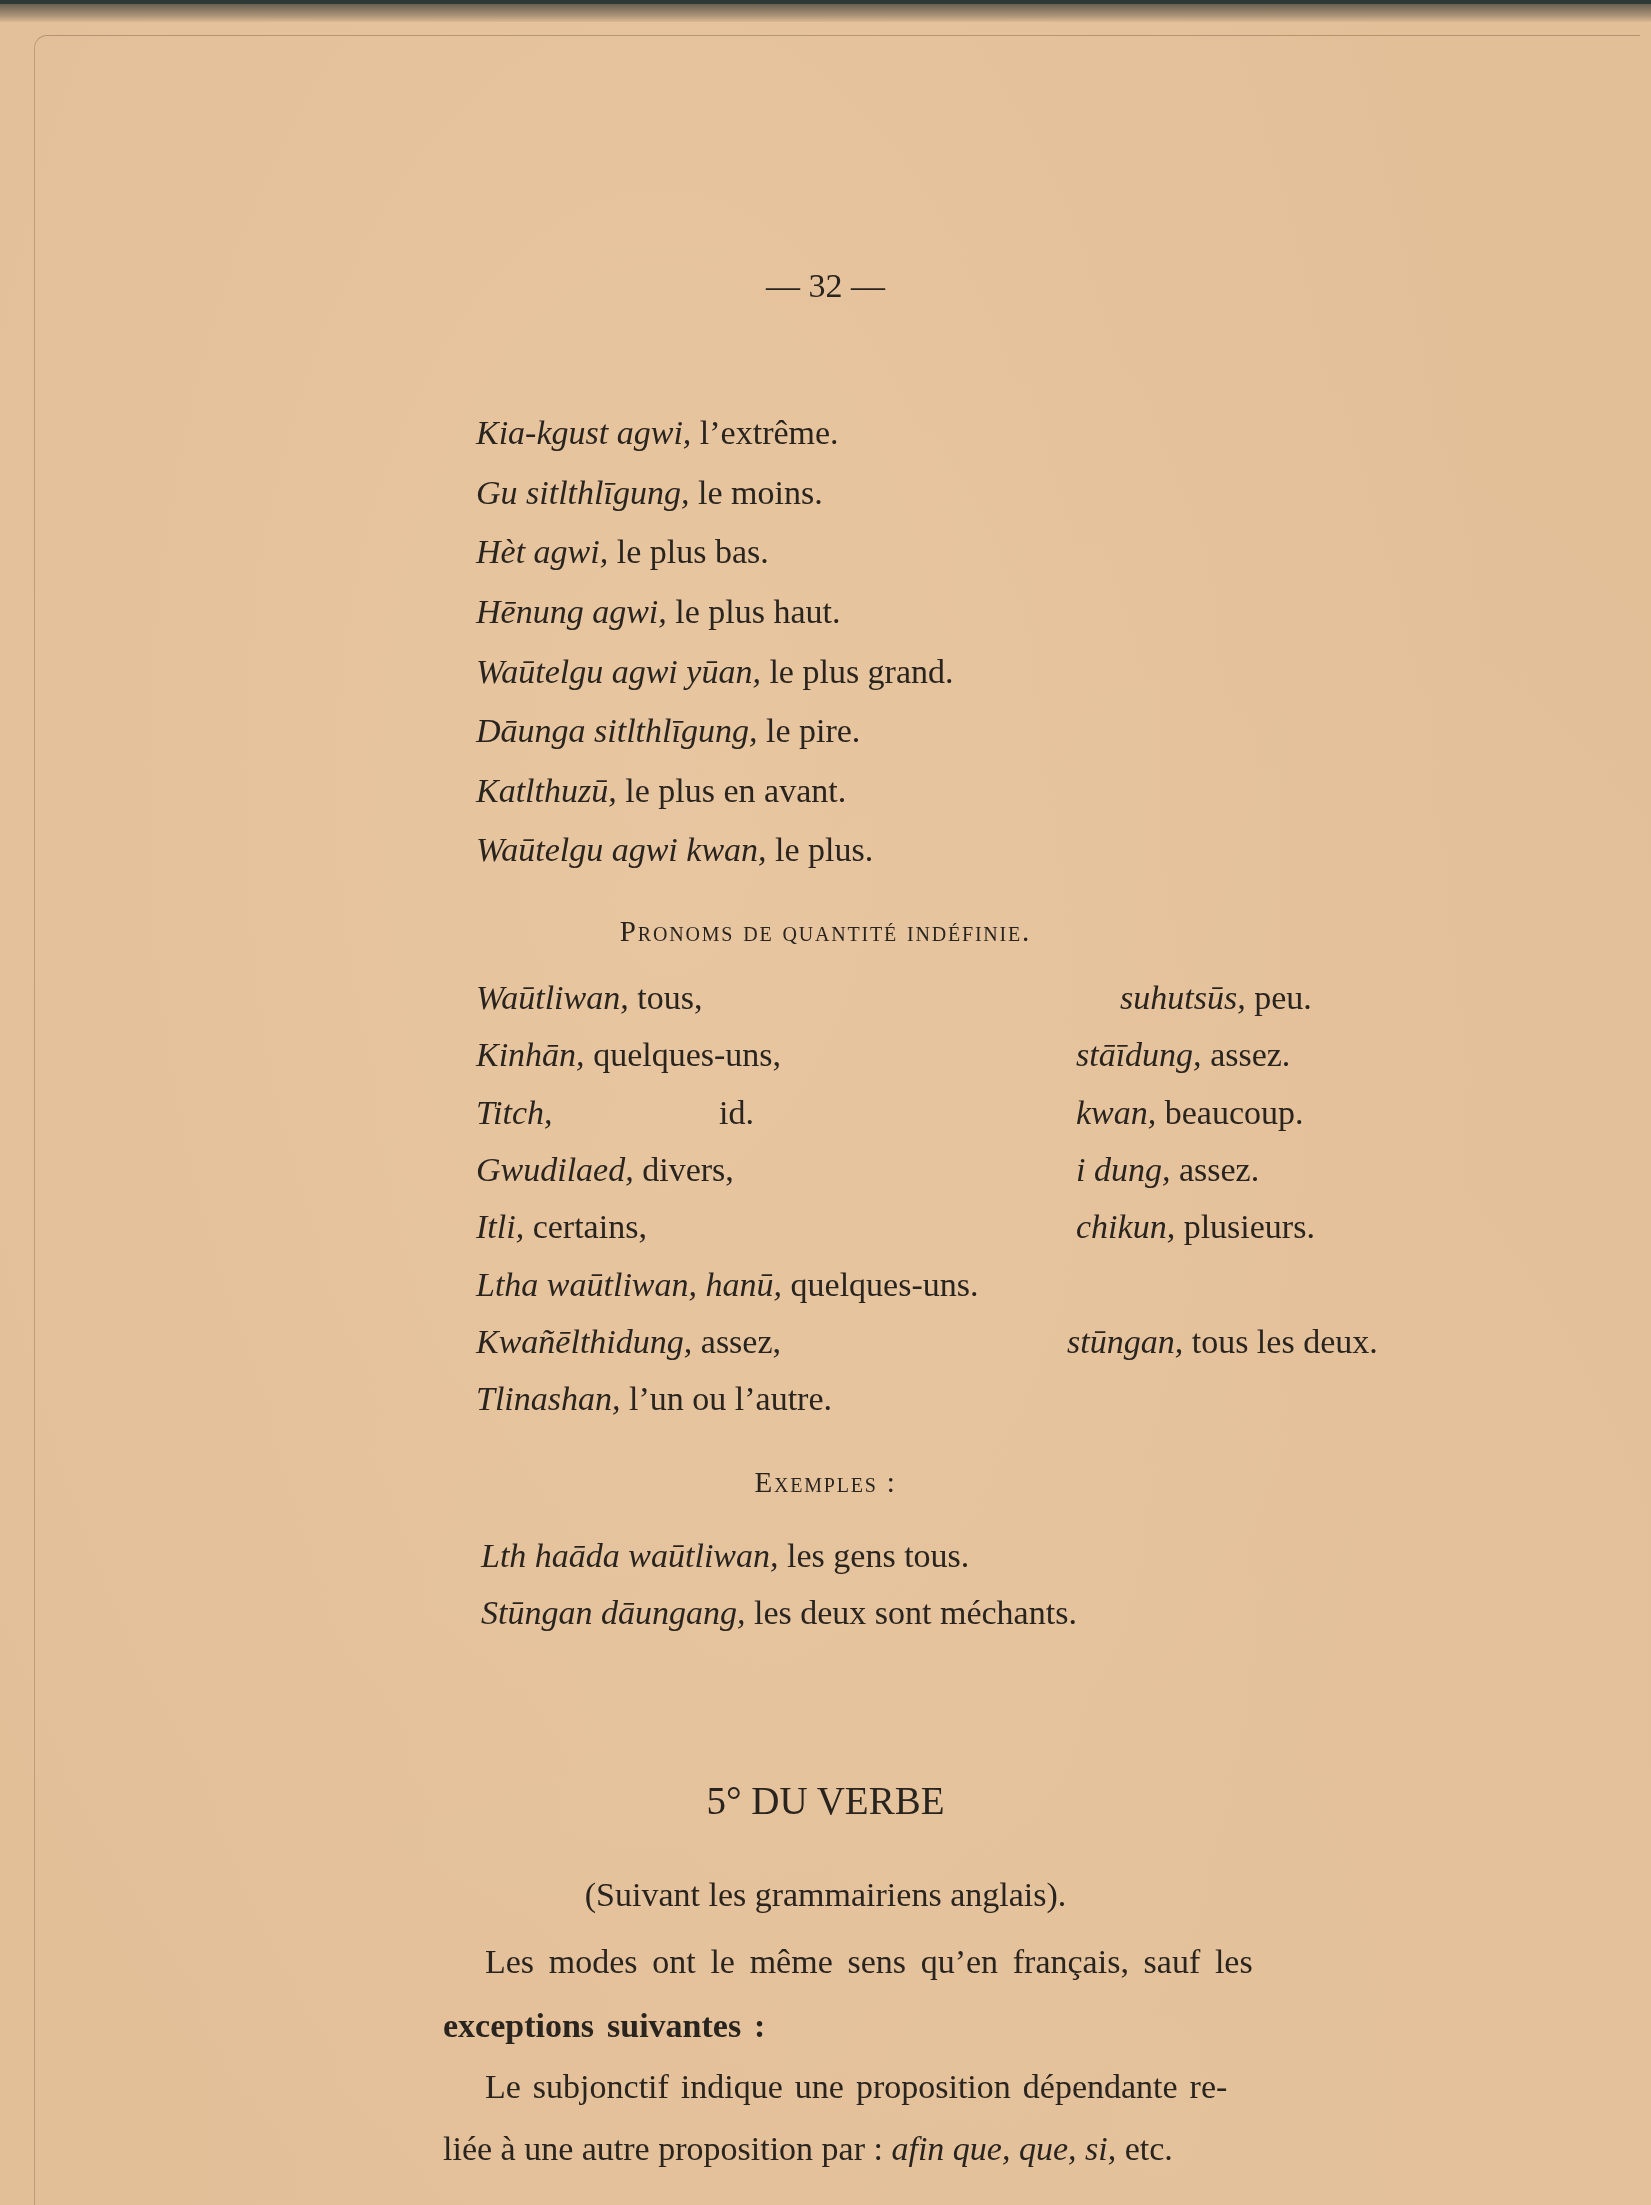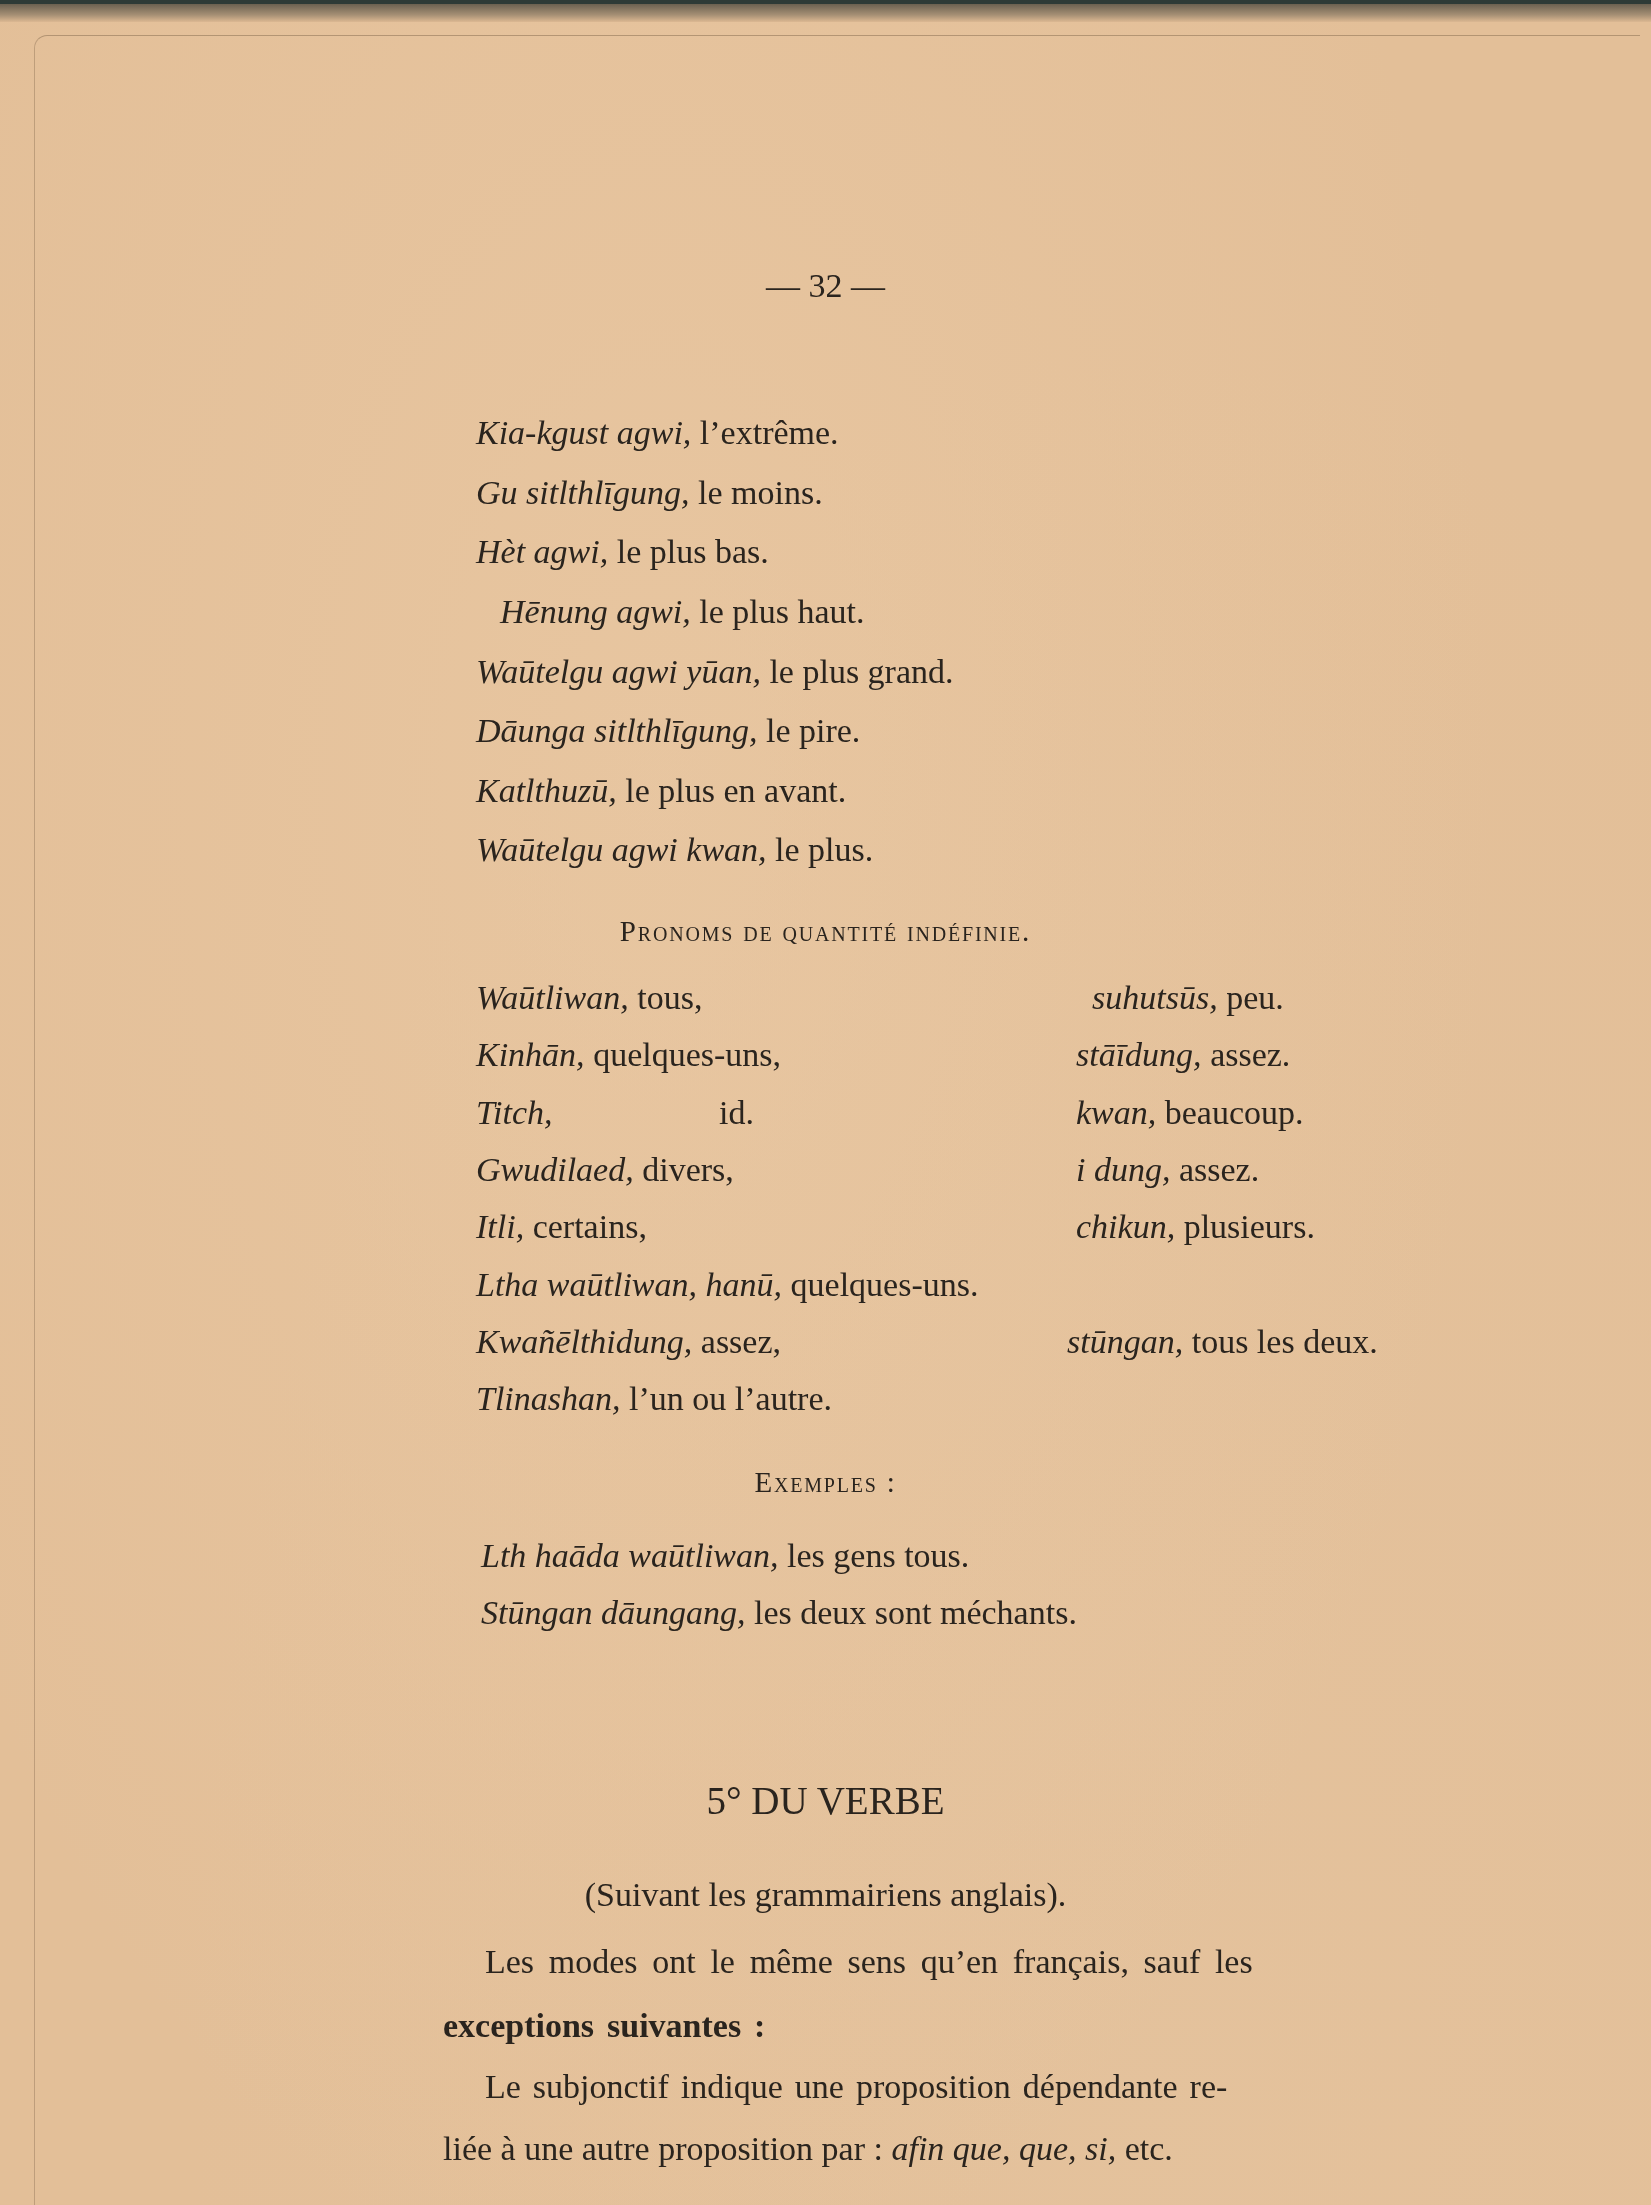--- a/index.html
+++ b/index.html
@@ -39,30 +39,30 @@
 
 <div class="page">
   <div class="top-edge"></div>
   <div class="inner-edge"></div>
 
   <div class="line center" style="top:265px;font-size:34px;">— 32 —</div>
 
   <div class="line" style="left:476px;top:412px;"><span class="it">Kia-kgust agwi,</span><span> l’extrême.</span></div>
   <div class="line" style="left:476px;top:472px;"><span class="it">Gu sitlthlīgung,</span><span> le moins.</span></div>
   <div class="line" style="left:476px;top:531px;"><span class="it">Hèt agwi,</span><span> le plus bas.</span></div>
-  <div class="line" style="left:476px;top:591px;margin-left:24px;"><span class="it">Hēnung agwi,</span><span> le plus haut.</span></div>
+  <div class="line" style="left:476px;top:591px;"><span class="it">Hēnung agwi,</span><span> le plus haut.</span></div>
   <div class="line" style="left:476px;top:651px;"><span class="it">Waūtelgu agwi yūan,</span><span> le plus grand.</span></div>
   <div class="line" style="left:476px;top:710px;"><span class="it">Dāunga sitlthlīgung,</span><span> le pire.</span></div>
   <div class="line" style="left:476px;top:770px;"><span class="it">Katlthuzū,</span><span> le plus en avant.</span></div>
   <div class="line" style="left:476px;top:829px;"><span class="it">Waūtelgu agwi kwan,</span><span> le plus.</span></div>
 
   <div class="line center sc" style="top:913px;font-family:Liberation Serif, serif;">Pronoms de quantité indéfinie.</div>
 
   <div class="line" style="left:476px;top:977px;"><span class="it">Waūtliwan,</span><span> tous,</span></div>
-  <div class="line" style="left:1092px;top:977px;"><span class="it">suhutsūs,</span><span> peu.</span></div>
+  <div class="line" style="left:1120px;top:977px;"><span class="it">suhutsūs,</span><span> peu.</span></div>
 
   <div class="line" style="left:476px;top:1034px;"><span class="it">Kinhān,</span><span> quelques-uns,</span></div>
   <div class="line" style="left:1076px;top:1034px;"><span class="it">stāīdung,</span><span> assez.</span></div>
 
   <div class="line" style="left:476px;top:1092px;"><span class="it">Titch,</span></div>
   <div class="line" style="left:719px;top:1092px;">id.</div>
   <div class="line" style="left:1076px;top:1092px;"><span class="it">kwan,</span><span> beaucoup.</span></div>
 
   <div class="line" style="left:476px;top:1149px;"><span class="it">Gwudilaed,</span><span> divers,</span></div>
   <div class="line" style="left:1076px;top:1149px;"><span class="it">i dung,</span><span> assez.</span></div>

